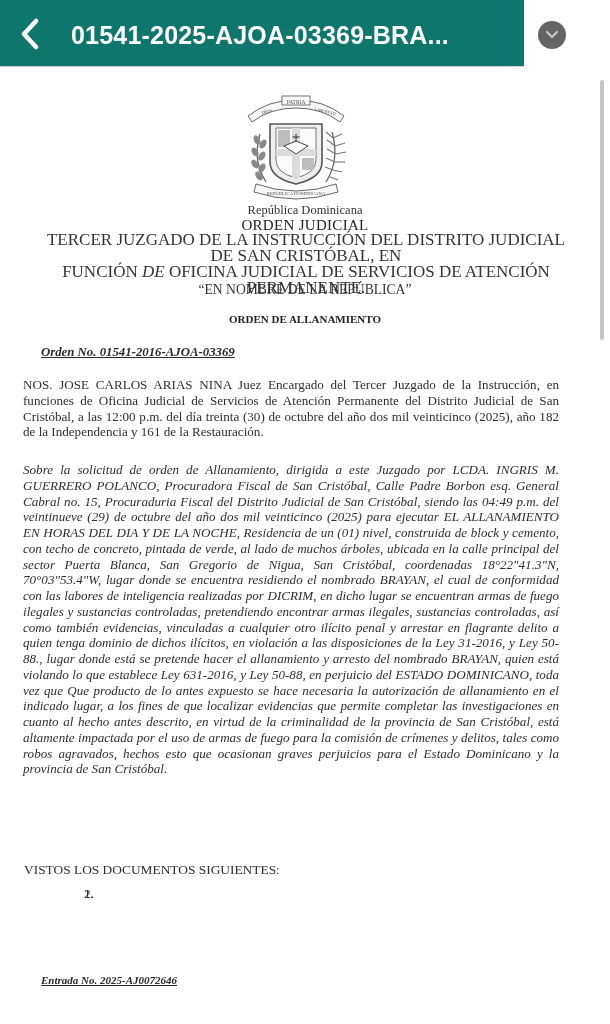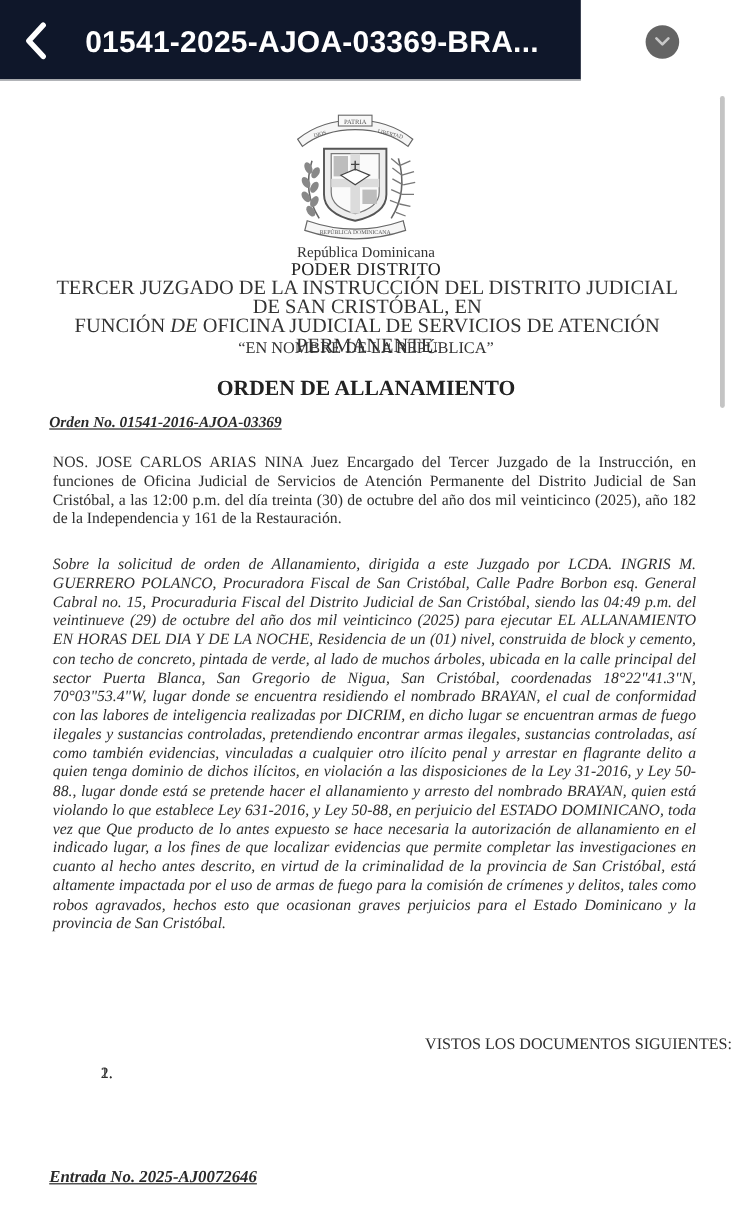--- a/index.html
+++ b/index.html
@@ -1,21 +1,21 @@
 <!DOCTYPE html>
 <html><head>
 <meta charset="utf-8">
 <style>
   * { box-sizing: border-box; margin: 0; padding: 0; }
   html, body { width: 610px; height: 1024px; overflow: hidden; background: #ffffff; }
   body { position: relative; font-family: "Liberation Serif", serif; color: #2a2a2a; }
 
   .topbar {
-    position: absolute; left: 0; top: 0; width: 484px; height: 67px;
-    background: #0f172a; display: flex; align-items: center;
+    position: absolute; left: 0; top: 0; width: 524px; height: 67px;
+    background: #0f766e; display: flex; align-items: center;
     border-bottom: 1px solid #cfcfcf;
   }
   .back-btn {
     position: absolute; left: 14px; top: 14px; width: 32px; height: 40px;
     display: flex; align-items: center; justify-content: center; cursor: pointer;
   }
   .title {
     position: absolute; left: 71px; top: 17px; height: 36px; line-height: 36px;
     font-family: "Liberation Sans", sans-serif; font-weight: bold; font-size: 25px;
     color: #ffffff; letter-spacing: 0.2px; white-space: nowrap;
@@ -49,44 +49,44 @@
     position: absolute; left: 38px; width: 536px; top: 232px; text-align: center;
     font-size: 17px; line-height: 16px; color: #333;
   }
   .court i { font-style: italic; }
   .nombre {
     position: absolute; left: 0; width: 610px; top: 282px; text-align: center;
     font-size: 13.6px; color: #333;
   }
   .orden-title {
     position: absolute; left: 0; width: 610px; top: 313px; text-align: center;
-    font-size: 18px; font-weight: bold; color: #222;
+    font-size: 11px; font-weight: bold; color: #222;
   }
   .orden-no {
     position: absolute; left: 41px; top: 345px; font-size: 12.8px;
     font-weight: bold; font-style: italic; text-decoration: underline; color: #2a2a2a;
   }
   .para {
-    position: absolute; left: 44px; width: 536px; font-size: 13.1px; line-height: 15.75px;
+    position: absolute; left: 23px; width: 536px; font-size: 13.1px; line-height: 15.75px;
     text-align: justify; color: #2e2e2e;
   }
   .p1 { top: 377px; }
   .p2 { top: 462px; font-style: italic; }
   .vistos {
-    position: absolute; left: 0; width: 610px; top: 862px; text-align: right;
+    position: absolute; left: 0; width: 610px; top: 862px; text-align: left;
     padding-left: 24px; font-size: 13.4px; color: #2e2e2e;
   }
   .list {
     position: absolute; left: 84px; width: 493px; top: 886px; font-size: 13.1px;
     line-height: 15.75px; color: #2e2e2e; list-style: none;
   }
   .list li { position: relative; padding-left: 19px; text-align: justify; }
   .list li .num { position: absolute; left: 0; top: 0; }
   .entrada {
-    position: absolute; left: 41px; top: 974px; font-size: 14px;
+    position: absolute; left: 41px; top: 974px; font-size: 11px;
     font-weight: bold; font-style: italic; text-decoration: underline; color: #2a2a2a;
   }
 </style>
 </head>
 <body>
 
 <div class="topbar">
   <div class="back-btn">
     <svg width="22" height="32" viewBox="0 0 22 32">
       <path d="M17 3 L5 16 L17 29" fill="none" stroke="#ffffff" stroke-width="4.5" stroke-linecap="round" stroke-linejoin="round"></path>
@@ -146,21 +146,21 @@
     <path d="M95 76 L104 78"></path>
       <path d="M95 76 L87 73"></path>
     <path d="M92 83 L100 86"></path>
   </g>
 
   <path d="M18 90 Q58 104 98 90 L100 98 Q58 112 16 98 Z" fill="#f6f6f6" stroke="#666" stroke-width="1"></path>
   <text x="58" y="101" font-size="4.8" text-anchor="middle" fill="#555" font-family="Liberation Serif, serif">REPÚBLICA DOMINICANA</text>
 </svg>
 
 <div class="republica">República Dominicana</div>
-<div class="poder">PODER DISTRITO</div>
+<div class="poder">ORDEN JUDICIAL</div>
 
 <div class="court">
   <div>TERCER JUZGADO DE LA INSTRUCCIÓN DEL DISTRITO JUDICIAL DE SAN CRISTÓBAL, EN</div>
   <div><span>FUNCIÓN </span><i>DE</i><span> OFICINA JUDICIAL DE SERVICIOS DE ATENCIÓN PERMANENTE.</span></div>
 </div>
 
 <div class="nombre">“EN NOMBRE DE LA REPÚBLICA”</div>
 <div class="orden-title">ORDEN DE ALLANAMIENTO</div>
 <div class="orden-no">Orden No. 01541-2016-AJOA-03369</div>
 

